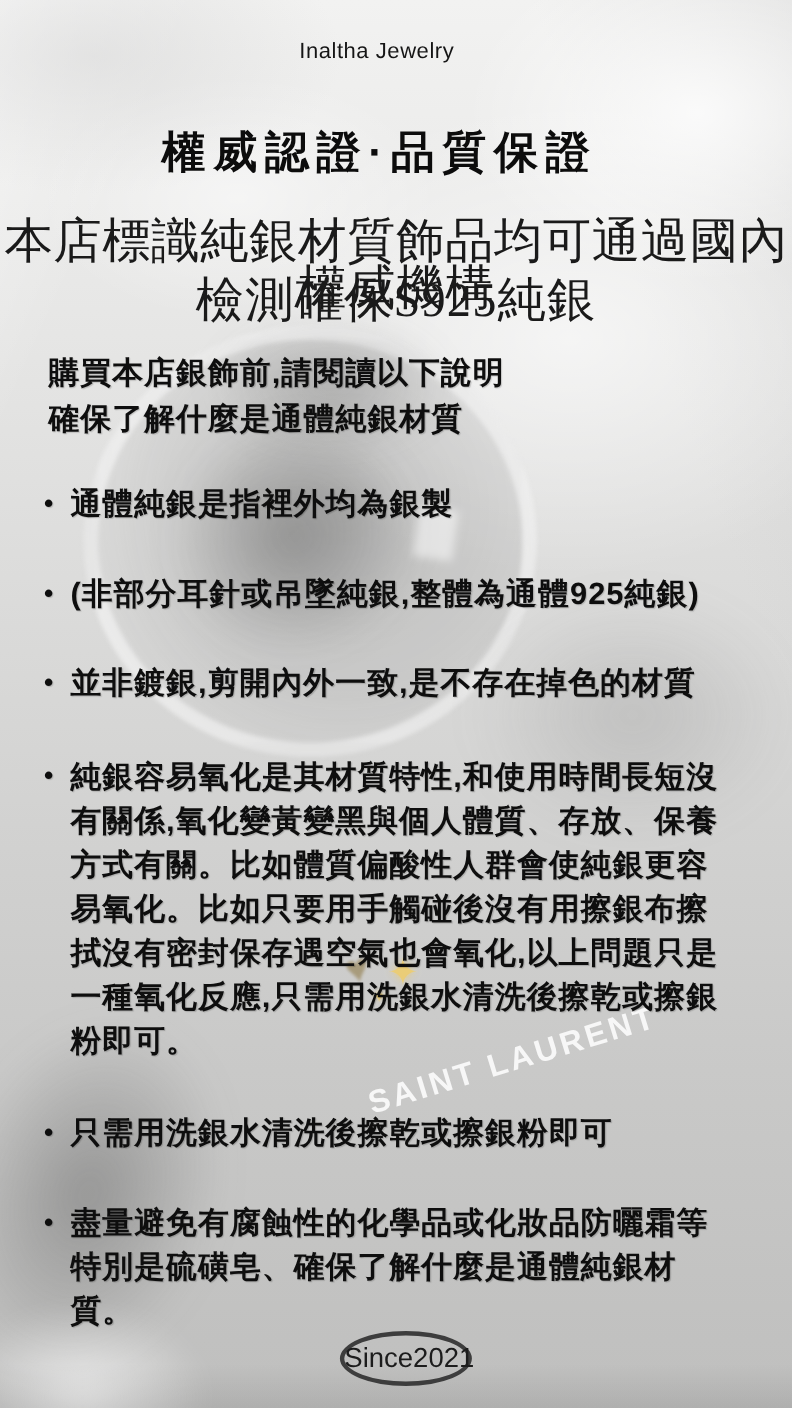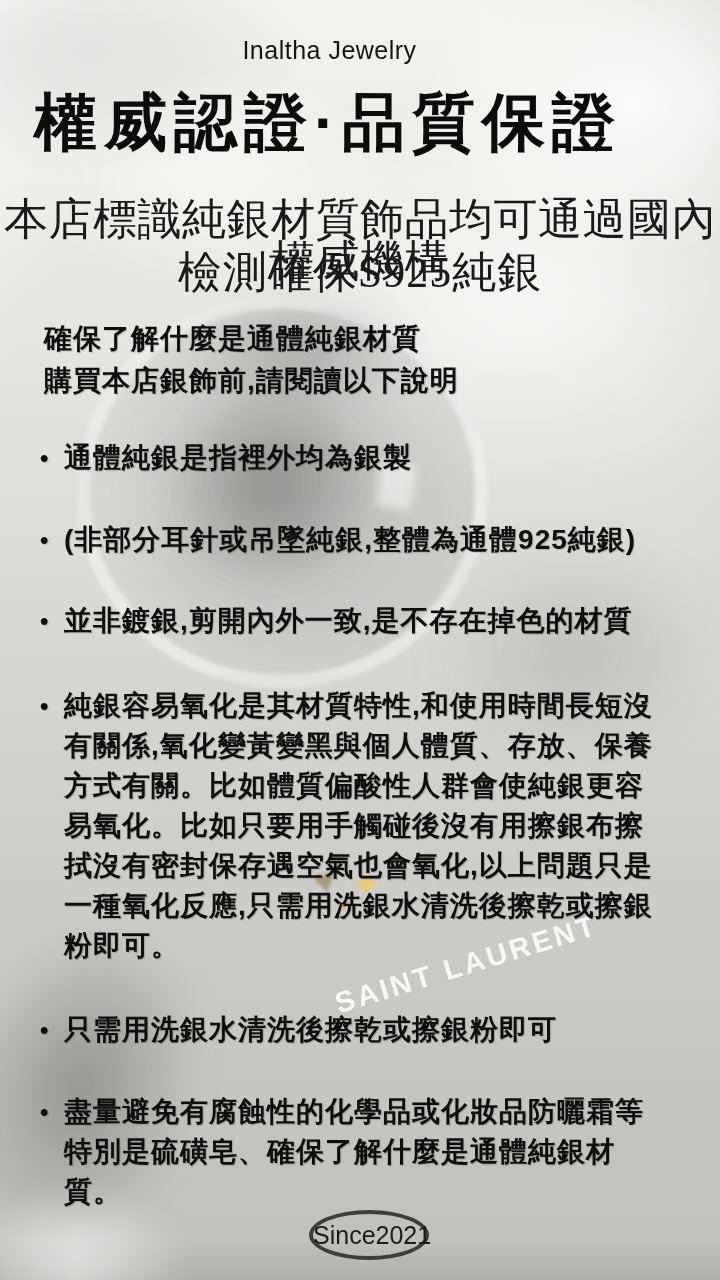--- a/index.html
+++ b/index.html
@@ -75,26 +75,26 @@
     left:352px;top:864px;font-size:34px;color:#eecd6e;
     text-shadow:0 0 8px rgba(238,205,110,.95);opacity:.9;
   }
   .sparkle-small{
     left:338px;top:896px;font-size:16px;color:#eecd6e;
     text-shadow:0 0 5px rgba(238,205,110,.9);opacity:.85;
   }
   
   .content{position:absolute;z-index:2;color:#121212;}
   .brand{
-    left:0;top:36px;width:659px;text-align:center;
-    font-size:25px;font-weight:400;letter-spacing:.5px;color:#151515;
+    left:13px;top:36px;width:659px;text-align:center;
+    font-size:20px;font-weight:400;letter-spacing:.5px;color:#151515;
   }
   .title{
-    left:0;top:90px;width:656px;margin:0;text-align:center;
-    font-size:63px;line-height:64px;font-weight:900;letter-spacing:7px;
+    left:0;top:90px;width:656px;margin:17px;text-align:center;
+    font-size:40px;line-height:64px;font-weight:900;letter-spacing:7px;
     color:#0c0c0c;
   }
   .sub{
     left:0;width:720px;text-align:center;
     font-family:"Liberation Serif","DejaVu Serif",serif;
     font-size:44px;line-height:42px;font-weight:400;color:#1a1a1a;
   }
   .sub1{top:199px;letter-spacing:0.5px;}
   .sub2{top:252px;letter-spacing:1px;}
   .intro{
@@ -138,22 +138,22 @@
   <div class="deco sparkle-big">✦</div>
   <div class="deco sparkle-small">✦</div>
 
   <div class="content brand">Inaltha Jewelry</div>
   <h1 class="content title">權威認證·品質保證</h1>
 
   <div class="content sub sub1">本店標識純銀材質飾品均可通過國內權威機構</div>
   <div class="content sub sub2">檢測確保S925純銀</div>
 
   <div class="content intro">
+    <div>購買本店銀飾前,請閱讀以下說明</div>
     <div>確保了解什麼是通體純銀材質</div>
-    <div>購買本店銀飾前,請閱讀以下說明</div>
   </div>
 
   <div class="content bullet b1">
     <span class="dot">•</span>
     <span class="btext">通體純銀是指裡外均為銀製</span>
   </div>
   <div class="content bullet b2">
     <span class="dot">•</span>
     <span class="btext">(非部分耳針或吊墜純銀,整體為通體925純銀)</span>
   </div>

